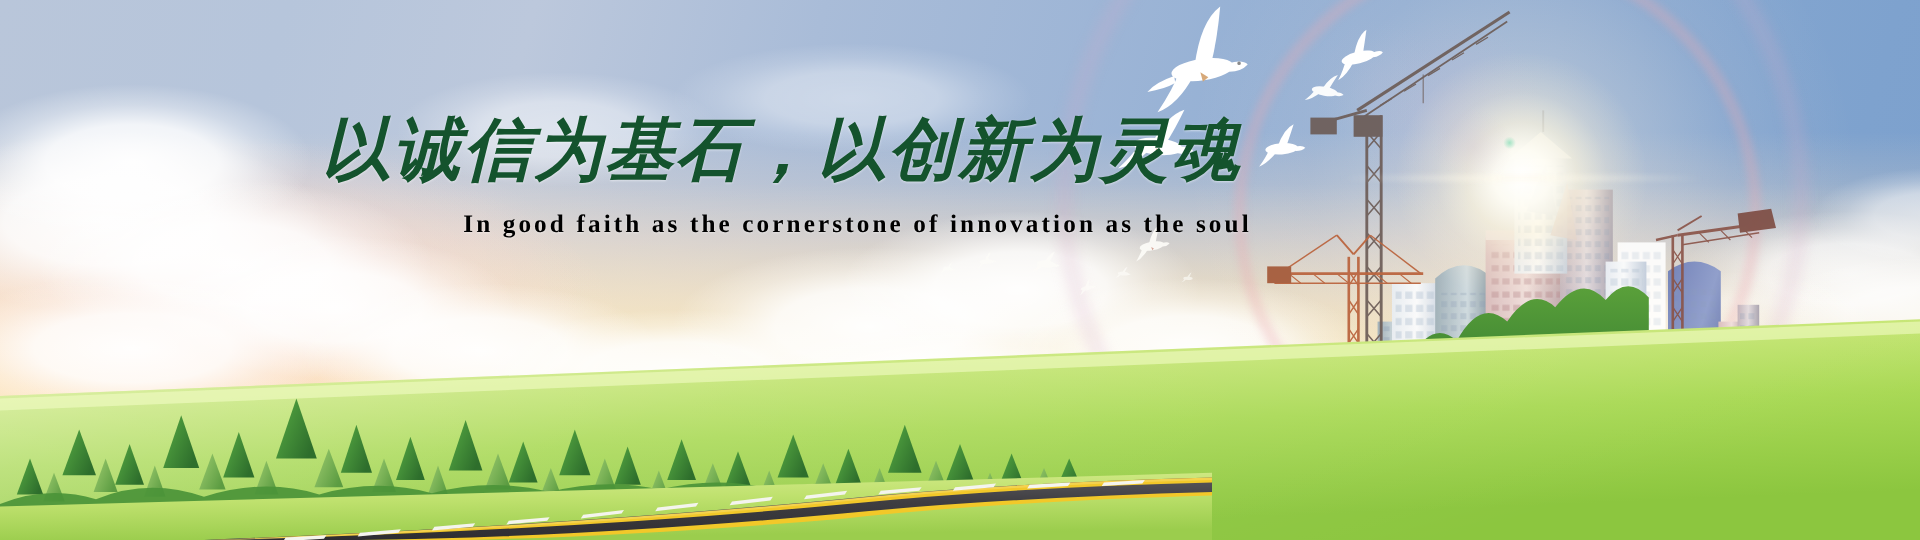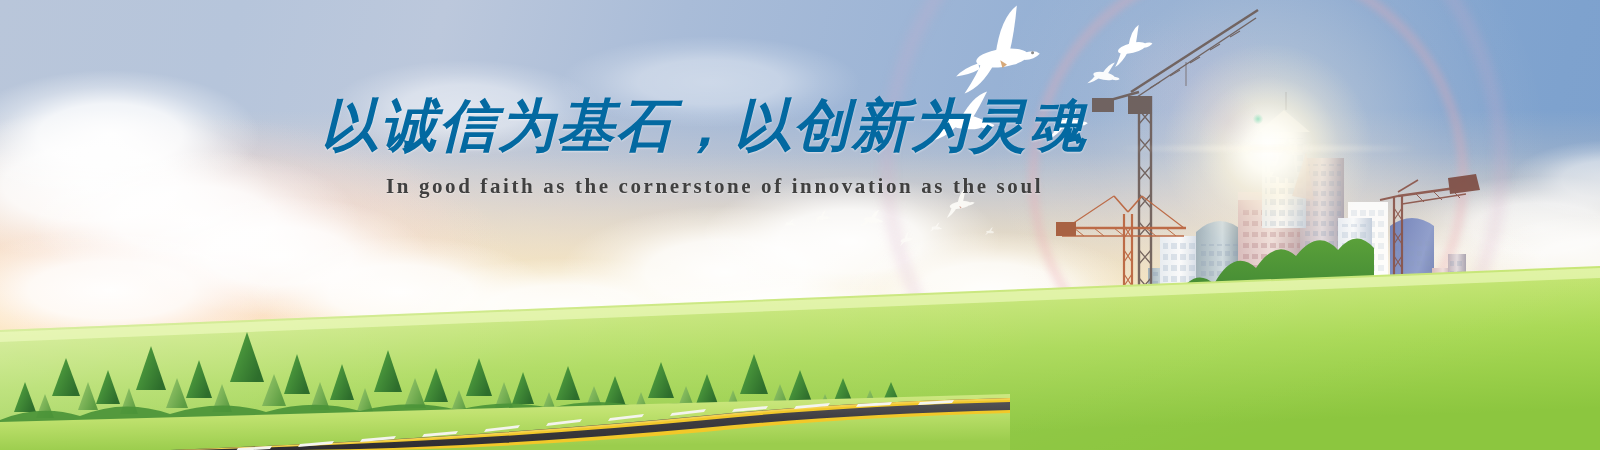--- a/index.html
+++ b/index.html
@@ -176,32 +176,31 @@
     width: 820px;
     z-index: 40;
   }
   .headline {
     margin: 0;
     font-family: "DejaVu Sans", sans-serif;
     font-size: 57px;
     font-weight: 700;
     font-style: italic;
     line-height: 1.05;
-    color: #0369a1;
+    color: #14532d;
     letter-spacing: 2px;
     white-space: nowrap;
     text-shadow: 0 1px 2px rgba(255,255,255,0.5);
-    text-align: right;
   }
   .subline {
     margin: 18px 0 0 118px;
     font-family: "Liberation Serif", serif;
     font-size: 21px;
     font-weight: 700;
-    color: #404040;
+    color: #000000;
     letter-spacing: 2.6px;
     white-space: nowrap;
     text-shadow: 0 1px 2px rgba(255,255,255,0.45);
   }
 </style>
 </head>
 <body>
 
 <div class="banner">
 

